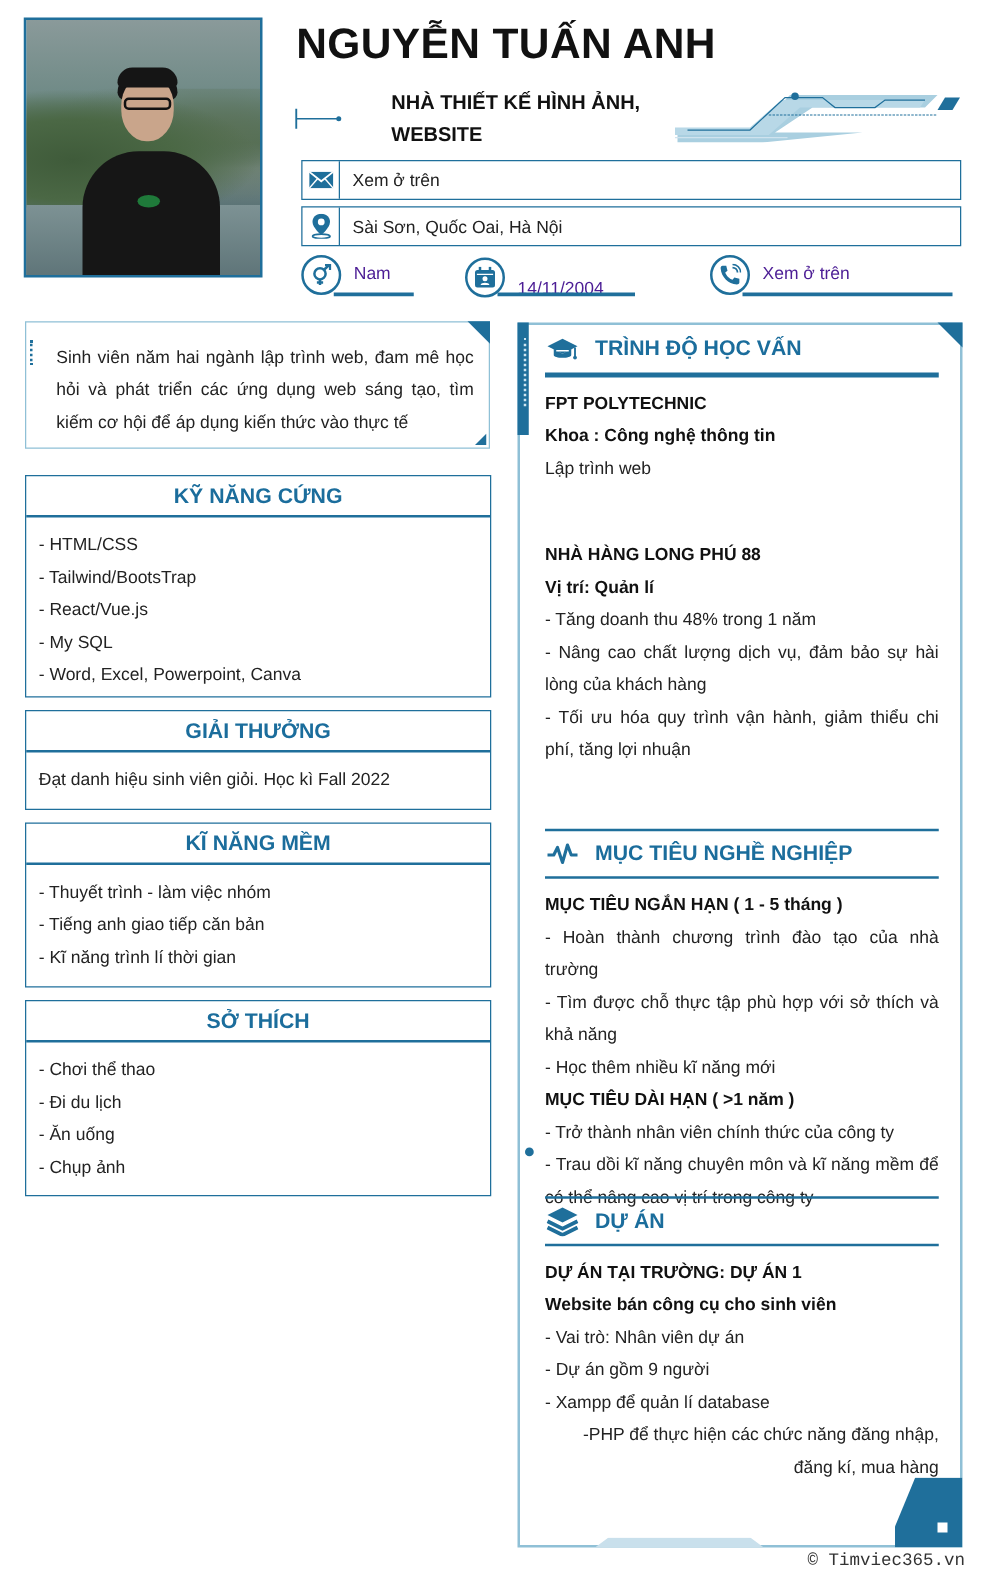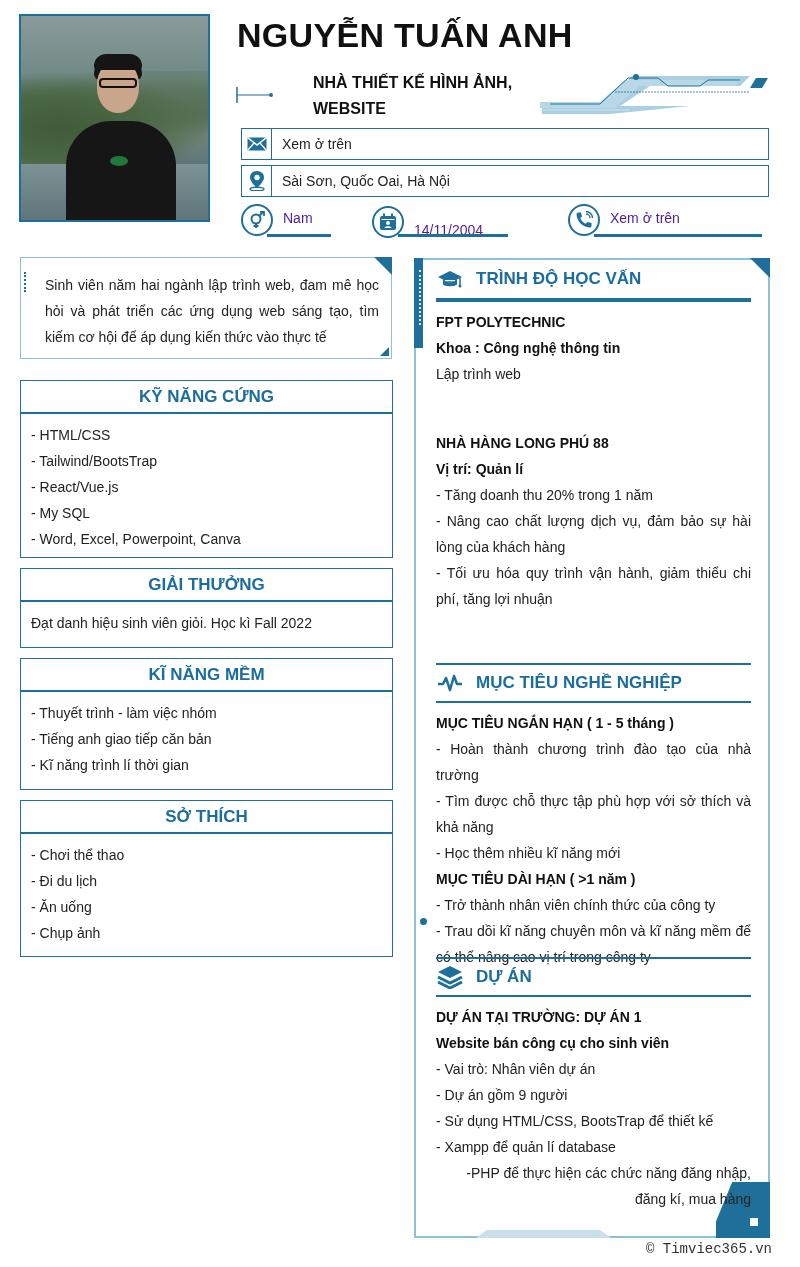--- a/index.html
+++ b/index.html
@@ -233,21 +233,21 @@
       <div class="ln b">FPT POLYTECHNIC</div>
       <div class="ln b">Khoa : Công nghệ thông tin</div>
       <div class="ln">Lập trình web</div>
     </div>
   </div>
 
   <div class="rsec" style="top:163px;">
     <div class="body">
       <div class="ln b">NHÀ HÀNG LONG PHÚ 88</div>
       <div class="ln b">Vị trí: Quản lí</div>
-      <div class="ln">- Tăng doanh thu 20% trong 1 năm</div>
+      <div class="ln">- Tăng doanh thu 48% trong 1 năm</div>
       <div class="ln">- Nâng cao chất lượng dịch vụ, đảm bảo sự hài lòng của khách hàng</div>
       <div class="ln">- Tối ưu hóa quy trình vận hành, giảm thiểu chi phí, tăng lợi nhuận</div>
     </div>
   </div>
 
   <div class="rsec" style="top:403px;">
     <div class="hdr">
       <div class="ico">
         <svg width="26" height="18" viewBox="0 0 26 18">
             <polyline points="1,10 6,10 9,4 13,16 17,2 20,10 25,10" fill="none" stroke="#1f6f9b" stroke-width="2.5" stroke-linejoin="round"></polyline>
@@ -275,20 +275,19 @@
             <polyline points="1,17 13,23 25,17" fill="none" stroke="#1f6f9b" stroke-width="3"></polyline>
           </svg>
       </div>
       <span class="ttl">DỰ ÁN</span>
     </div>
     <div class="body">
       <div class="ln b">DỰ ÁN TẠI TRƯỜNG: DỰ ÁN 1</div>
       <div class="ln b">Website bán công cụ cho sinh viên</div>
       <div class="ln">- Vai trò: Nhân viên dự án</div>
       <div class="ln">- Dự án gồm 9 người</div>
-      <div class="ln">- Sử dụng HTML/CSS, BootsTrap để thiết kế</div>
       <div class="ln">- Xampp để quản lí database</div>
       <div class="ln" style="text-align:right;">-PHP để thực hiện các chức năng đăng nhập, đăng kí, mua hàng</div>
     </div>
   </div>
 </div>
 
 <div class="abs footer">© Timviec365.vn</div>
 
 </body></html>

